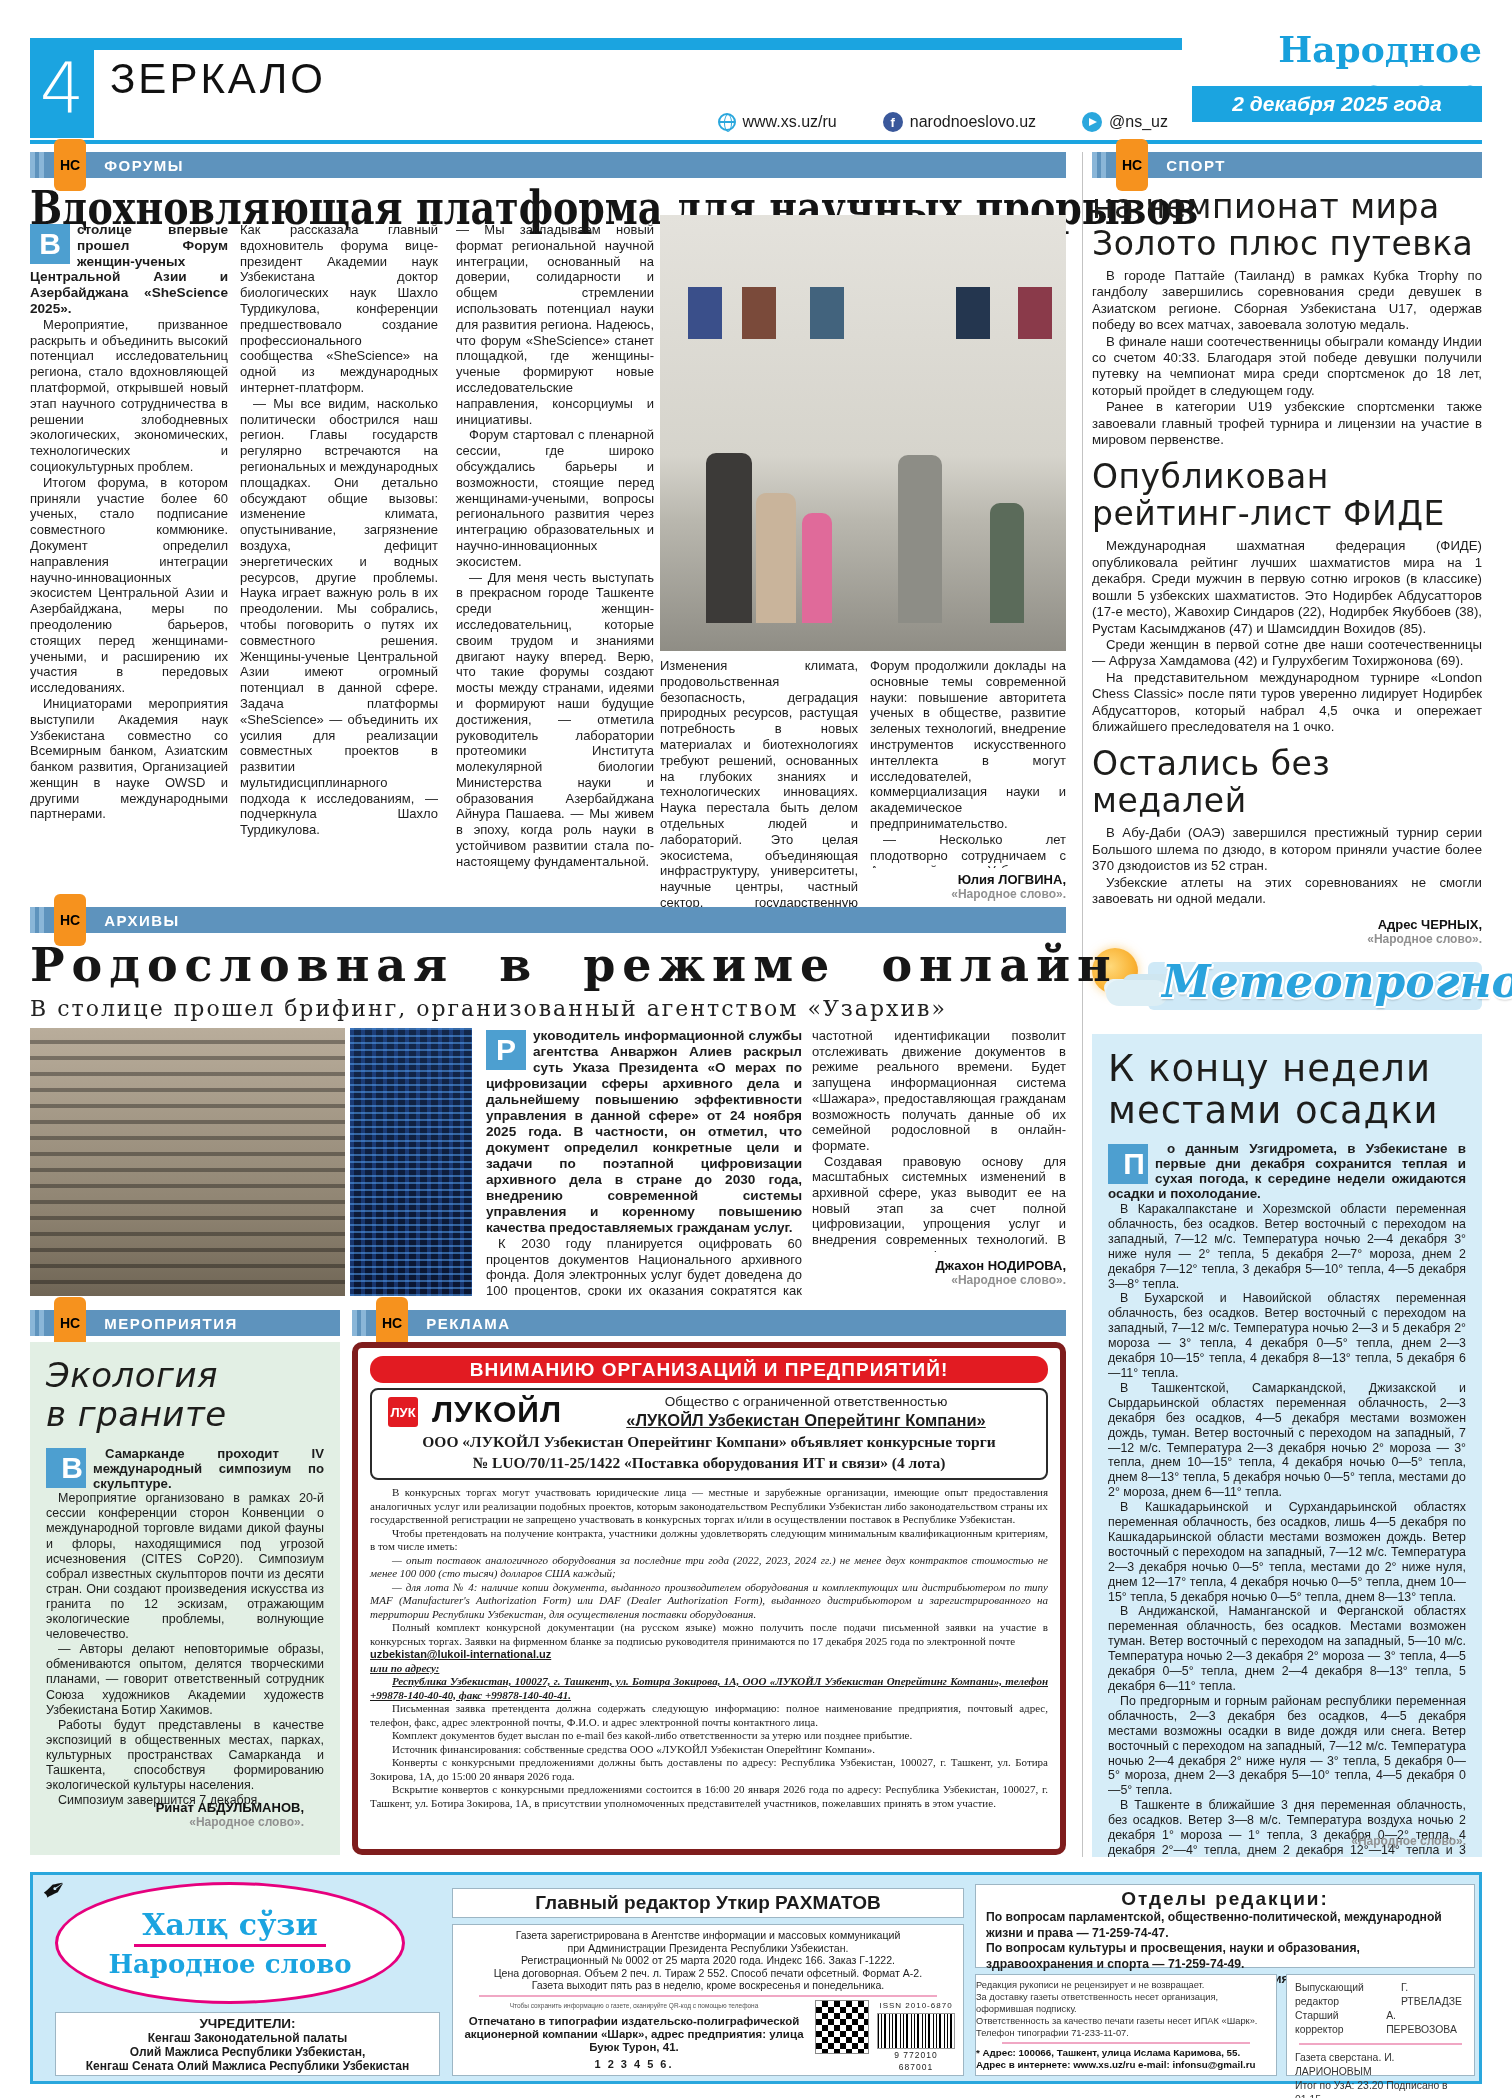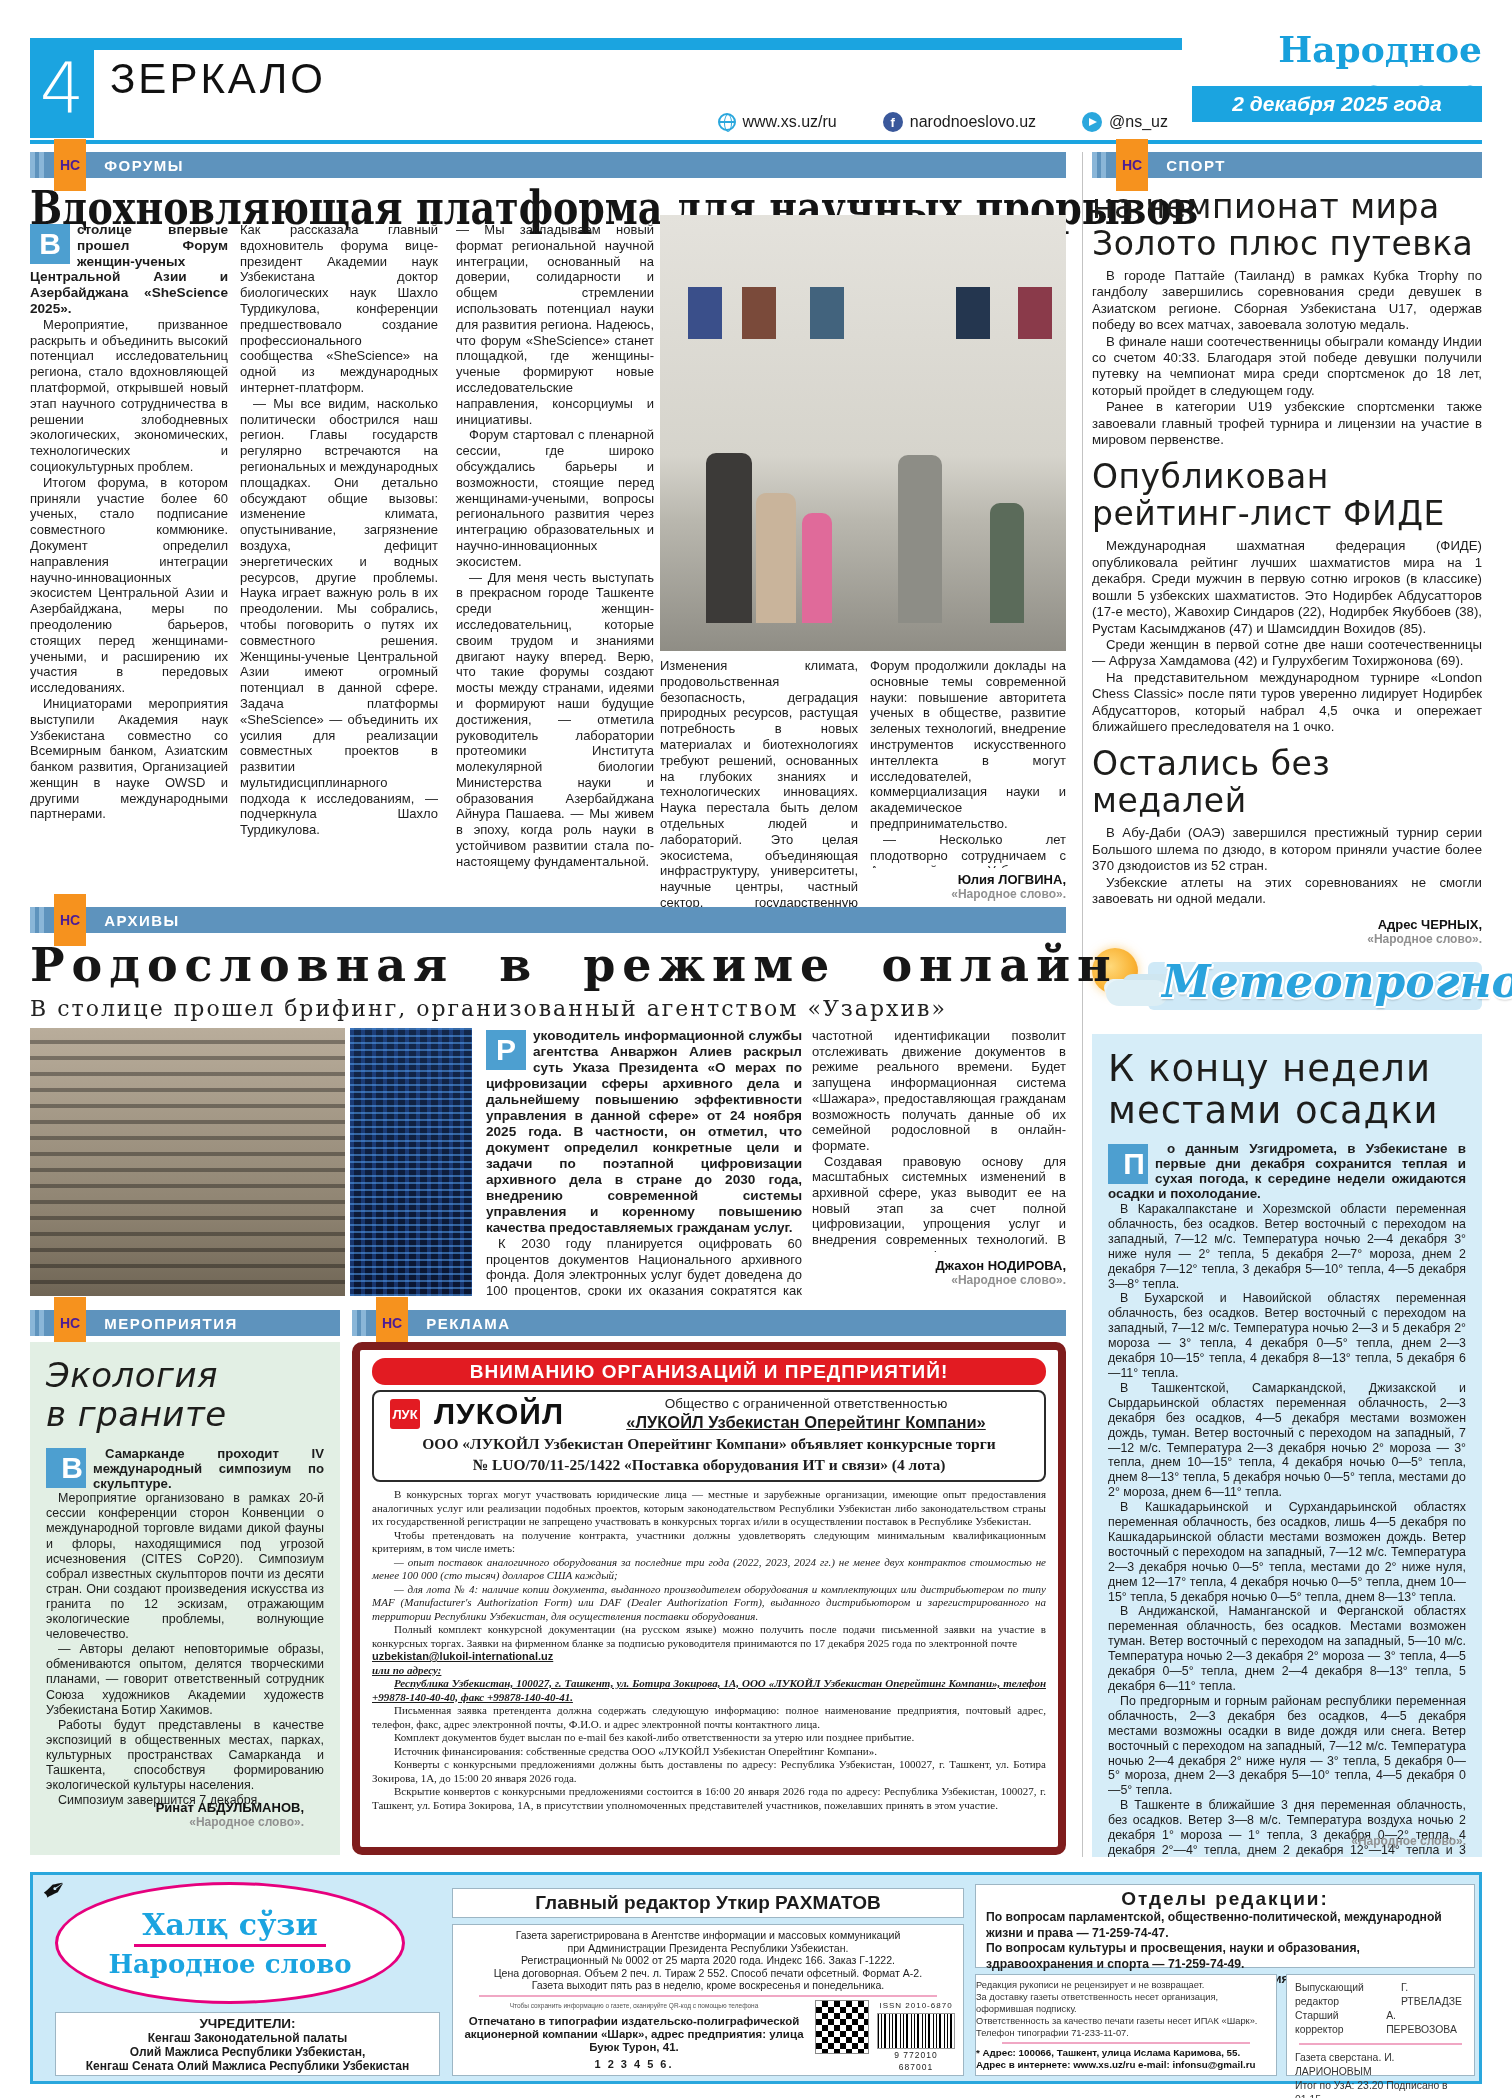--- a/index.html
+++ b/index.html
@@ -26,21 +26,21 @@
               font-weight:bold; font-size:36px; text-align:right; }
   #date-box { left:1192px; top:86px; width:290px; height:36px; background:#1ba4e0; color:#fff; font-weight:bold;
               font-size:21px; display:flex; align-items:center; justify-content:center; font-style:italic; }
   #hdr-rule { left:30px; top:140px; width:1452px; height:4px; background:#1ba4e0; }
   #v-divider { left:1082px; top:152px; width:1px; height:1705px; background:#c3c3c3; }
 
   
   .bar { background:#5e93bd; height:26px; display:flex; align-items:center; color:#fff; font-weight:bold;
          font-size:15px; letter-spacing:1.5px; }
   .tick { width:5px; height:26px; background:#8ab6d8; margin-right:4px; }
-  .ns   { background:#f6921e; color:#4c1d95; font-size:14px; padding:18px 6px; margin:0 0 0 6px; letter-spacing:0; }
+  .ns   { background:#f6921e; color:#000000; font-size:14px; padding:18px 6px; margin:0 0 0 6px; letter-spacing:0;border-radius:6px; }
   .bar .lbl { margin-left:18px; }
 
   
   #forum-bar { left:30px; top:152px; width:1036px; }
   #forum-title { left:30px; top:180px; width:1036px; height:52px; font-family:"DejaVu Serif",serif; font-weight:bold;
                  font-size:38px; color:#141414; transform:scaleY(1.22); transform-origin:top left; white-space:nowrap; }
   .ncol { font-size:13px; line-height:15.8px; text-align:justify; overflow:hidden; }
   .ncol p { text-indent:13px; }
   .ncol p.nofirst { text-indent:0; }
   #forum-c1 { left:30px;  top:222px; width:198px; height:685px; }
@@ -107,21 +107,21 @@
   #ev-bar { left:30px; top:1310px; width:310px; }
   #ev-box { left:30px; top:1342px; width:310px; height:513px; background:#e2efe4; padding:14px 16px; overflow:hidden; }
   #ev-title { font-size:34px; line-height:39px; letter-spacing:.5px;font-style:italic; }
   #ev-body { margin-top:12px; font-size:12.5px; line-height:15.1px; text-align:justify; }
   #ev-body p { text-indent:12px; }
   #ev-lead { font-weight:bold; font-size:13.2px; text-indent:0; }
   #ev-by { left:30px; top:1800px; width:290px; padding-right:16px; }
 
   
   #ad-bar { left:352px; top:1310px; width:714px; }
-  #ad-box { left:352px; top:1342px; width:714px; height:513px; border:8px solid #7f1d1d; border-radius:10px; padding:8px 12px; background:#fff; overflow:hidden; }
+  #ad-box { left:352px; top:1342px; width:714px; height:513px; border:6px solid #7f1d1d; border-radius:10px; padding:8px 12px; background:#fff; overflow:hidden; }
   #ad-banner { background:#e21b22; border-radius:13px; color:#fff; font-weight:bold; font-size:19px; letter-spacing:1px;
                height:27px; display:flex; align-items:center; justify-content:center; }
   #ad-head { border:2px solid #2b2b2b; border-radius:8px; margin-top:5px; padding:4px 10px 6px 10px; }
   #ad-logo-row { display:flex; align-items:center; gap:14px; }
   #ad-logo { display:flex; align-items:center; gap:14px; margin-left:6px; }
   #ad-logo .lk { background:#e21b22; color:#fff; font-weight:bold; font-size:13px; width:30px; height:30px;
                  display:flex; align-items:center; justify-content:center; border-radius:3px; }
   #ad-logo .lt { font-weight:bold; font-size:30px; letter-spacing:1px; color:#111; }
   #ad-company { flex:1; text-align:center; }
   #ad-company .c1 { font-size:13.5px; color:#222; }

